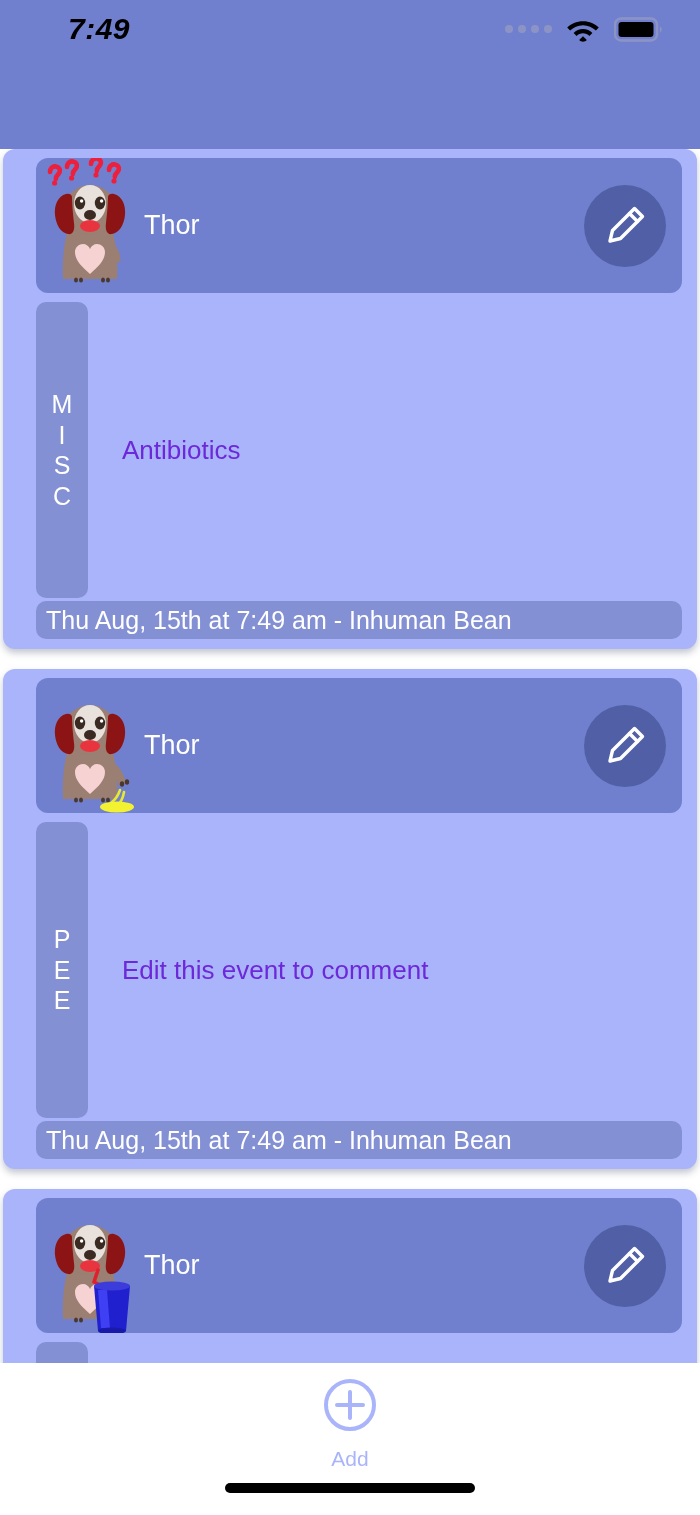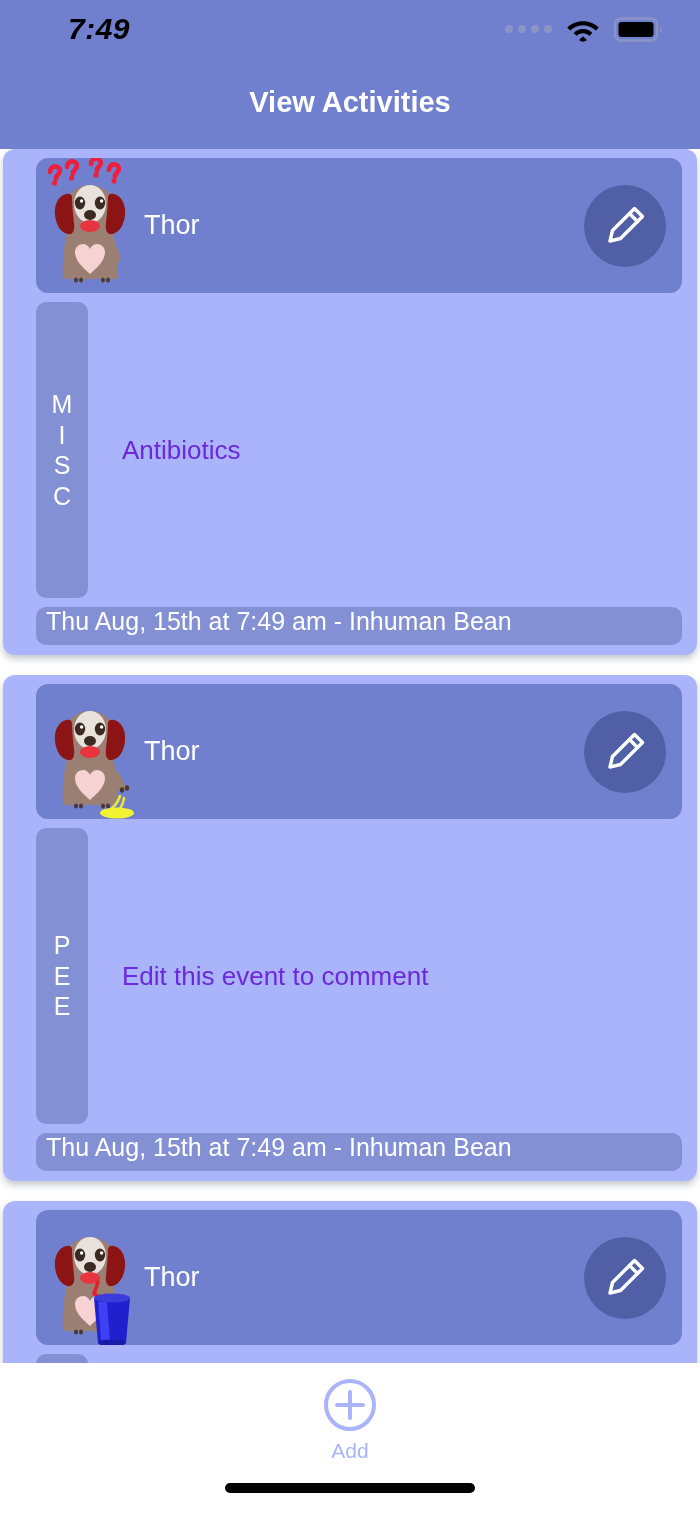--- a/index.html
+++ b/index.html
@@ -78,40 +78,40 @@
     display: flex; flex-direction: column;
     align-items: center; justify-content: center;
     letter-spacing: 0;
   }
   .body-text {
     flex: 1; display: flex; align-items: center;
     color: #6d28d9; font-size: 26px;
     padding: 0 18px 0 34px;
   }
   .card-foot {
-    margin: 9px 15px 10px 15px;
+    margin: 3px 15px 10px 15px;
     background: #8490d4;
     border-radius: 10px;
     height: 38px;
-    display: flex; align-items: flex-start;
+    display: flex; align-items: center;
     padding: 0 10px;
   }
   .card-foot span { color: #fff; font-size: 25px; white-space: nowrap; }
 
   
   .card.partial .card-head { height: 135px; }
 
   
   .tabbar {
     position: absolute; left: 0; right: 0; bottom: 0; height: 152px;
     background: #fff;
     display: flex; align-items: flex-start; justify-content: space-around;
     padding-top: 14px;
   }
-  .tab { width: 170px; display: flex; flex-direction: column; align-items: center; gap: 6px; cursor: pointer; }
+  .tab { width: 170px; display: flex; flex-direction: column; align-items: center; gap: 14px; cursor: pointer; }
   .tab .tab-ico { height: 56px; display: flex; align-items: center; justify-content: center; }
   .tab .tab-lbl { font-size: 21px; }
   .tab.inactive .tab-lbl { color: #aab4fb; }
   .tab.active .tab-lbl { color: #4a5699; }
   .home-indicator {
     position: absolute; bottom: 22px; left: 50%; transform: translateX(-50%);
     width: 250px; height: 10px; border-radius: 6px; background: #000;
   }
 </style>
 </head>
@@ -138,21 +138,20 @@
         </span>
         <span class="batt">
           <svg width="50" height="25" viewBox="0 0 50 25">
             <rect x="1" y="1.5" width="42" height="22" rx="6" fill="none" stroke="#8c94c6" stroke-width="2.4"></rect>
             <rect x="4.5" y="5" width="35" height="15" rx="3.2" fill="#000"></rect>
             <path d="M46 9.5c2.2 1 2.2 5 0 6z" fill="#8c94c6"></path>
           </svg>
         </span>
       </div>
     </div>
-    <div class="nav-title">View Activities</div>
   </div>
 
   <div class="list">
 
     <div class="card">
       <div class="card-head">
         <div class="pet-avatar">
           <svg width="96" height="135" viewBox="0 0 96 135">
 
             <g fill="none" stroke="#ee1f3c" stroke-width="4.6" stroke-linecap="round">

